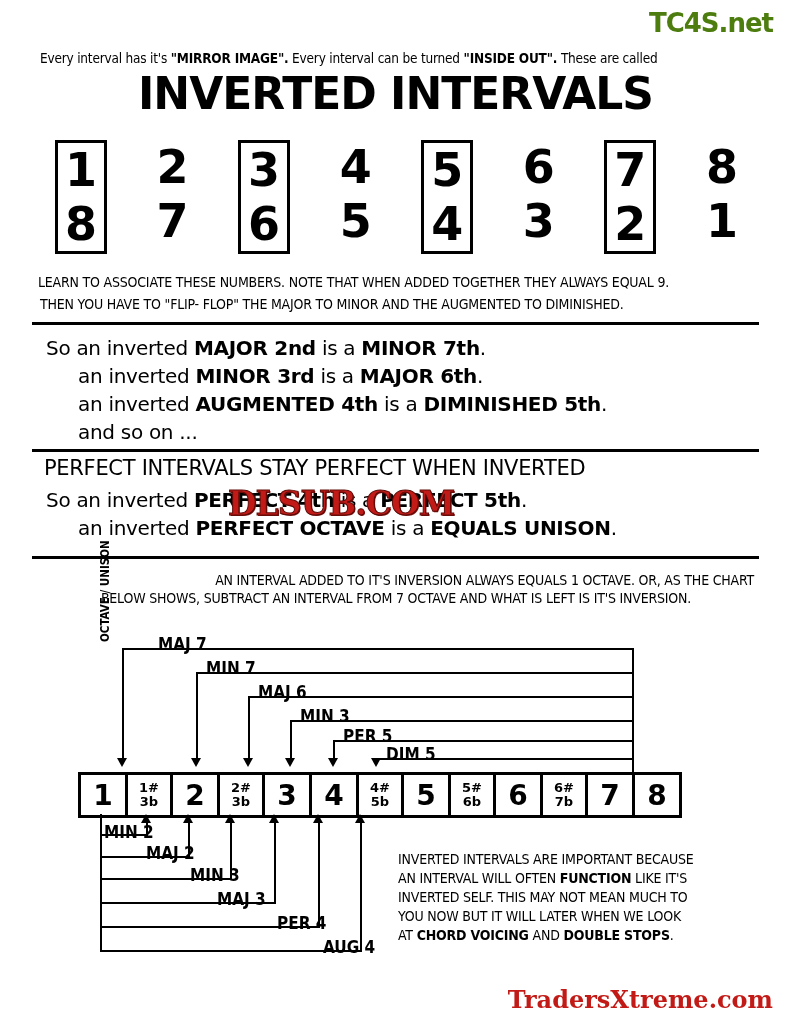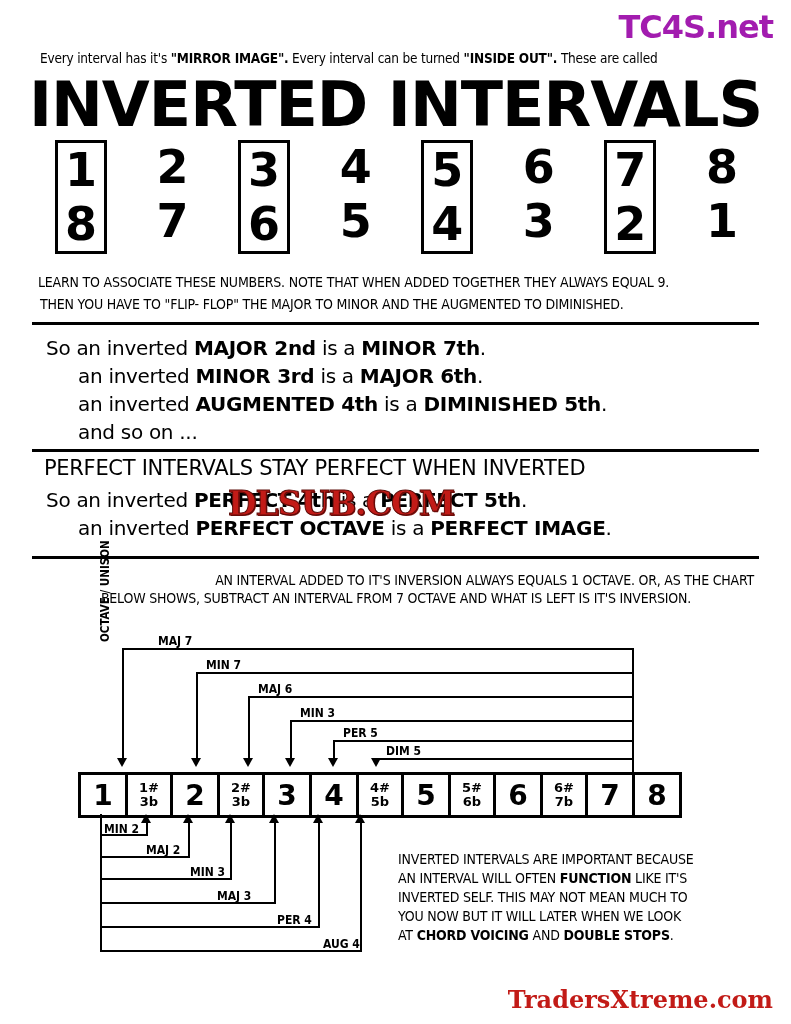--- a/index.html
+++ b/index.html
@@ -10,37 +10,37 @@
     color:#000;
     position:relative;
     overflow:hidden;
   }
   .page{position:relative;width:791px;height:1024px;}
 
   
   .brand{
     position:absolute;top:8px;right:18px;
     font-family:"DejaVu Sans", sans-serif;
-    font-weight:bold;font-size:32px;letter-spacing:-1px;
-    color:#a21caf;
+    font-weight:bold;font-size:26px;letter-spacing:-1px;
+    color:#4d7c0f;
   }
 
   
   .intro{
     position:absolute;top:50px;left:40px;width:715px;
     font-family:"DejaVu Sans Condensed","DejaVu Sans", sans-serif;
     font-size:13.5px;letter-spacing:-0.2px;white-space:nowrap;
   }
   .intro b{font-weight:bold;}
 
   
   .title{
     position:absolute;top:68px;left:0;width:791px;text-align:center;
     font-family:"DejaVu Sans", sans-serif;
-    font-weight:bold;font-size:62px;letter-spacing:-1px;
+    font-weight:bold;font-size:44px;letter-spacing:-1px;
   }
 
   
   .pairs{
     position:absolute;top:140px;left:55px;width:690px;
     display:flex;justify-content:space-between;align-items:flex-start;
   }
   .pair{
     width:46px;text-align:center;
     font-family:"DejaVu Sans", sans-serif;
@@ -109,21 +109,21 @@
     font-family:"DejaVu Sans", sans-serif;
     font-weight:bold;
   }
   .cell:last-child{border-right:none;}
   .cell.wide{width:44px;font-size:28px;}
   .cell.narrow{width:42px;font-size:13px;line-height:14px;text-align:center;flex-direction:column;font-weight:bold;}
 
   .lbl{
     position:absolute;
     font-family:"DejaVu Sans Condensed","DejaVu Sans", sans-serif;
-    font-size:12px;font-weight:bold;letter-spacing:0px;white-space:nowrap;
+    font-size:17px;font-weight:bold;letter-spacing:0px;white-space:nowrap;
   }
   .vlbl{
     position:absolute;
     font-family:"DejaVu Sans Condensed","DejaVu Sans", sans-serif;
     font-size:11.5px;font-weight:bold;
     transform:rotate(-90deg);transform-origin:left top;white-space:nowrap;
   }
 
   .hline{position:absolute;height:2px;background:#000;}
   .vline{position:absolute;width:2px;background:#000;}
@@ -219,21 +219,21 @@
   </div>
 
   <div class="rule" id="rule2"></div>
 
   <div id="perfhead">PERFECT INTERVALS STAY PERFECT WHEN INVERTED</div>
 
   <div class="stmt" id="p1">
     <span>So an inverted </span><b>PERFECT 4th</b><span> is a </span><b>PERFECT 5th</b><span>.</span>
   </div>
   <div class="stmt" id="p2">
-    <span>an inverted </span><b>PERFECT OCTAVE</b><span> is a </span><b>PERFECT IMAGE</b><span>.</span>
+    <span>an inverted </span><b>PERFECT OCTAVE</b><span> is a </span><b>EQUALS UNISON</b><span>.</span>
   </div>
 
   <div class="watermark">DLSUB.COM</div>
 
   <div class="rule" id="rule3"></div>
 
   <div class="cap" id="oct1">AN  INTERVAL ADDED TO IT'S INVERSION ALWAYS EQUALS 1 OCTAVE. OR, AS THE CHART</div>
   <div class="cap" id="oct2">BELOW SHOWS, SUBTRACT AN INTERVAL FROM 7 OCTAVE AND WHAT IS LEFT IS IT'S INVERSION.</div>
 
   <div class="chart">

